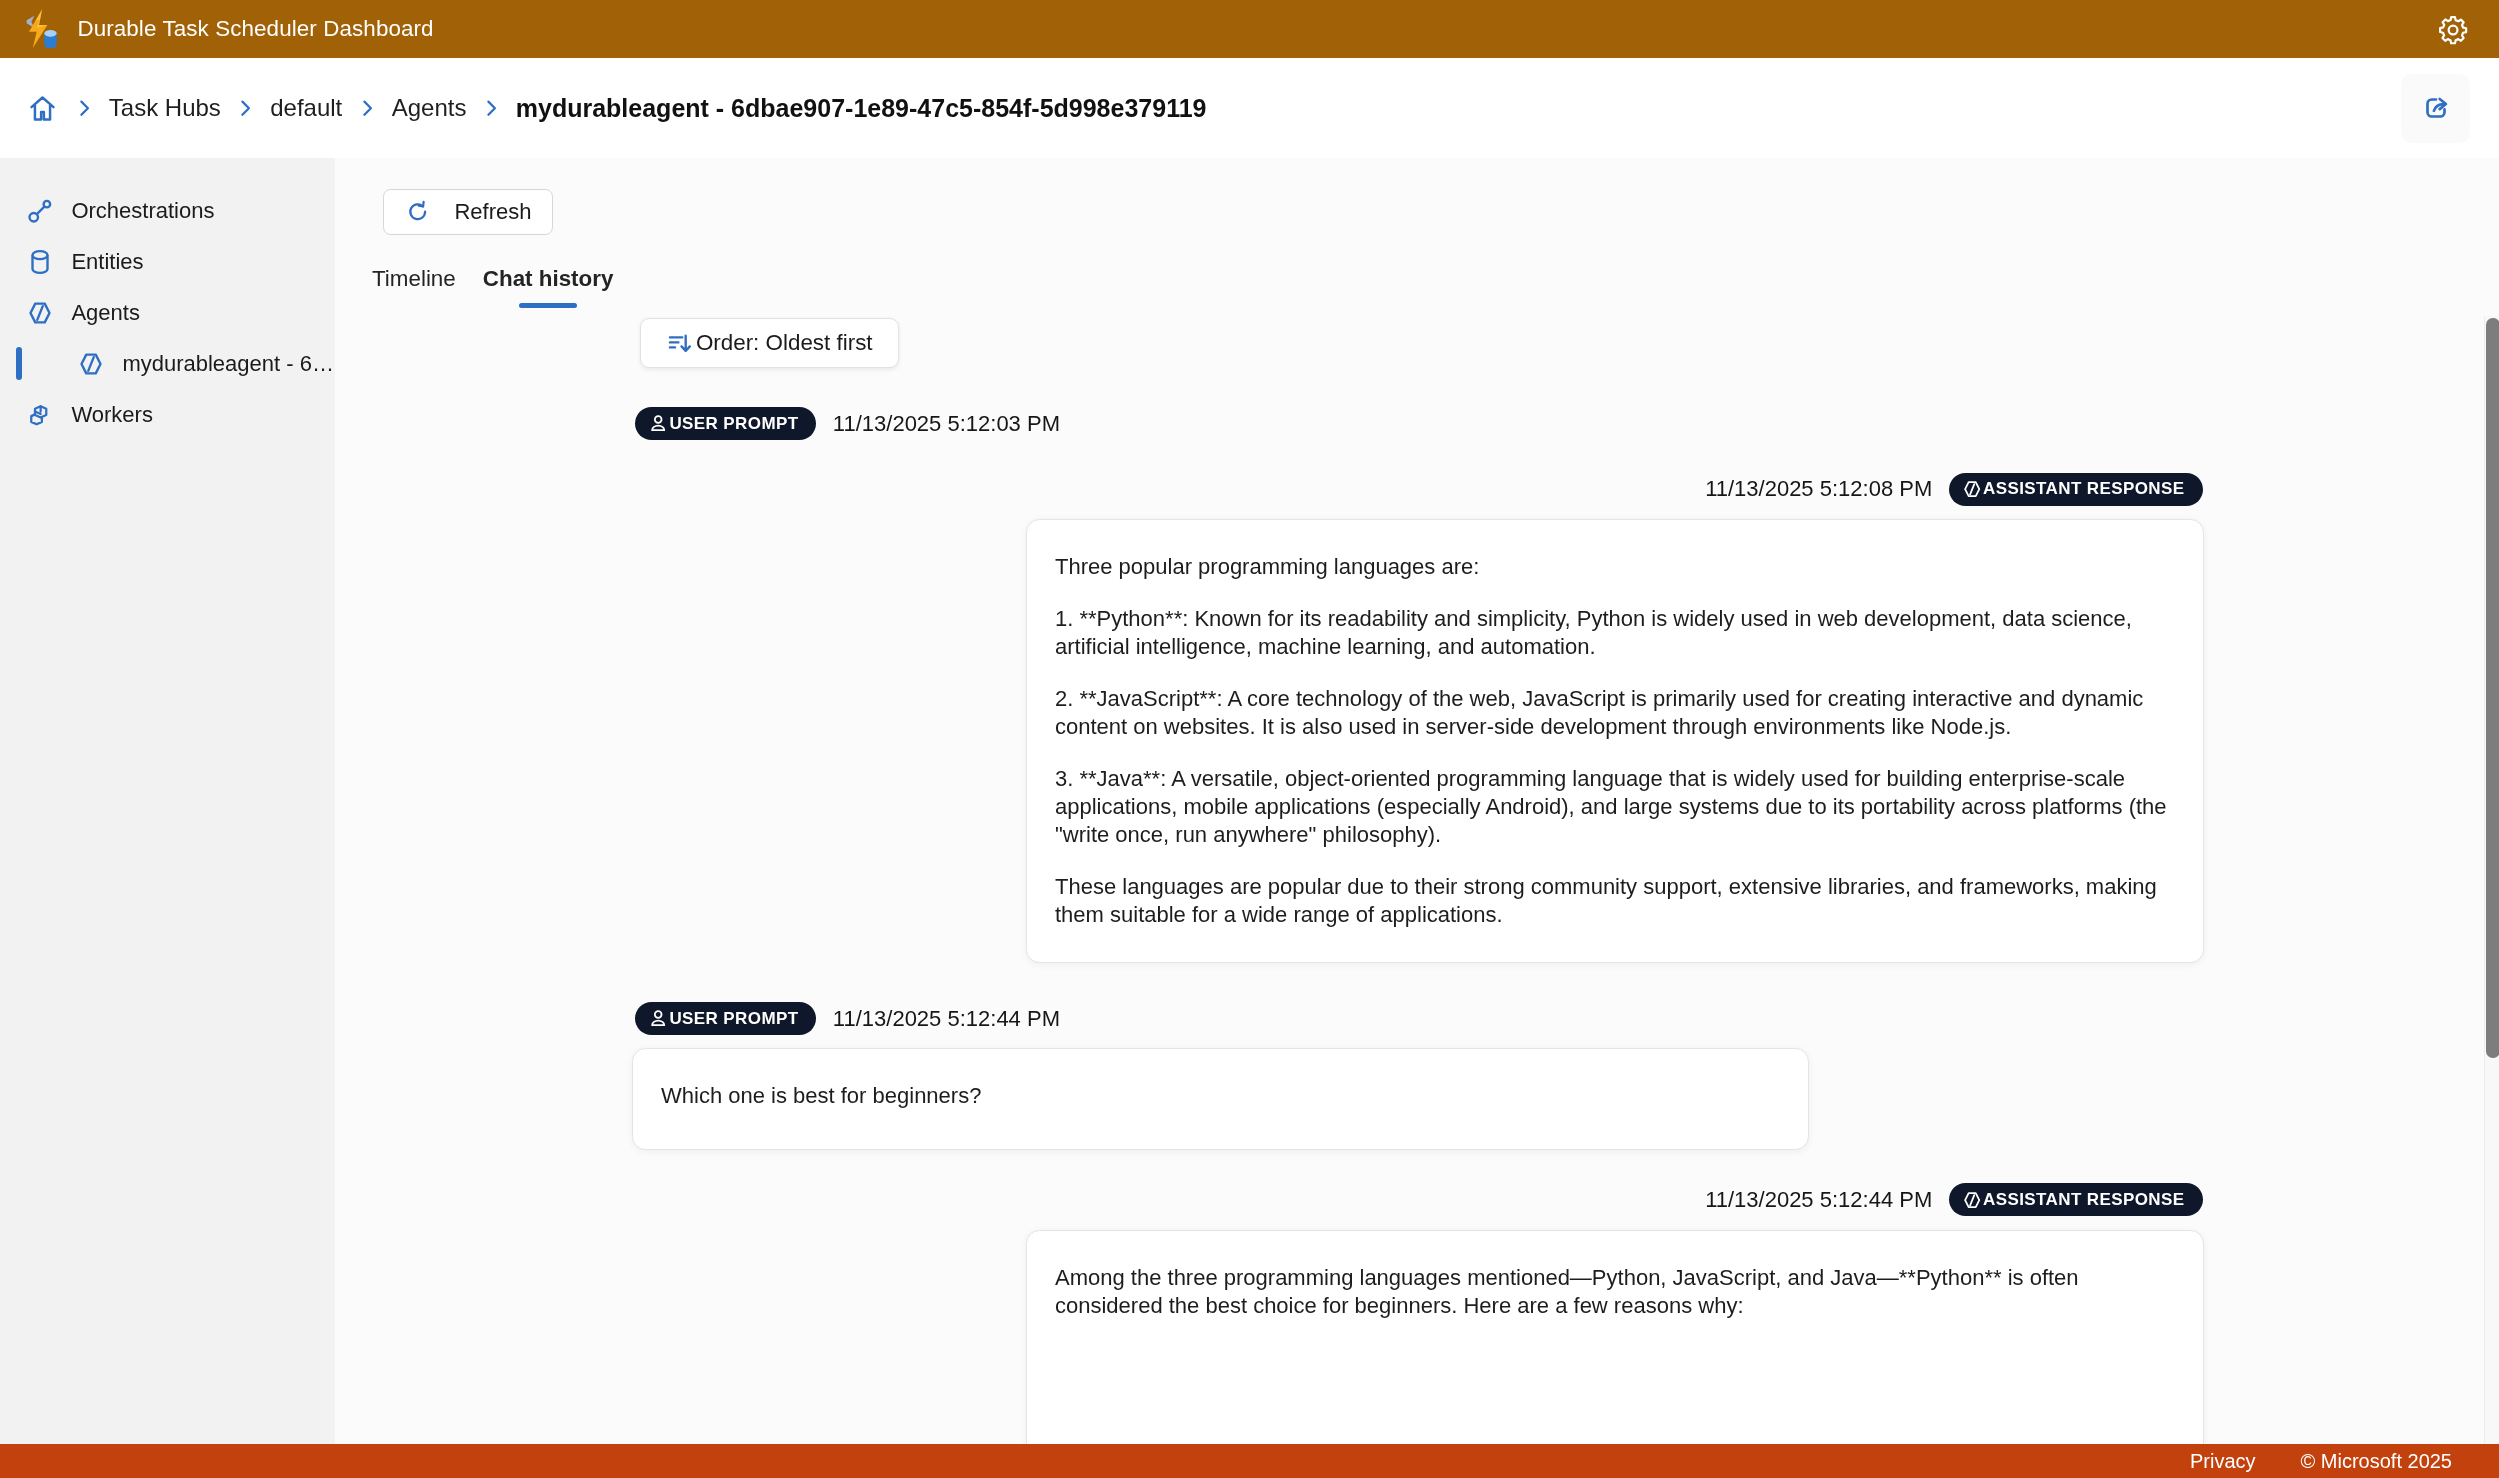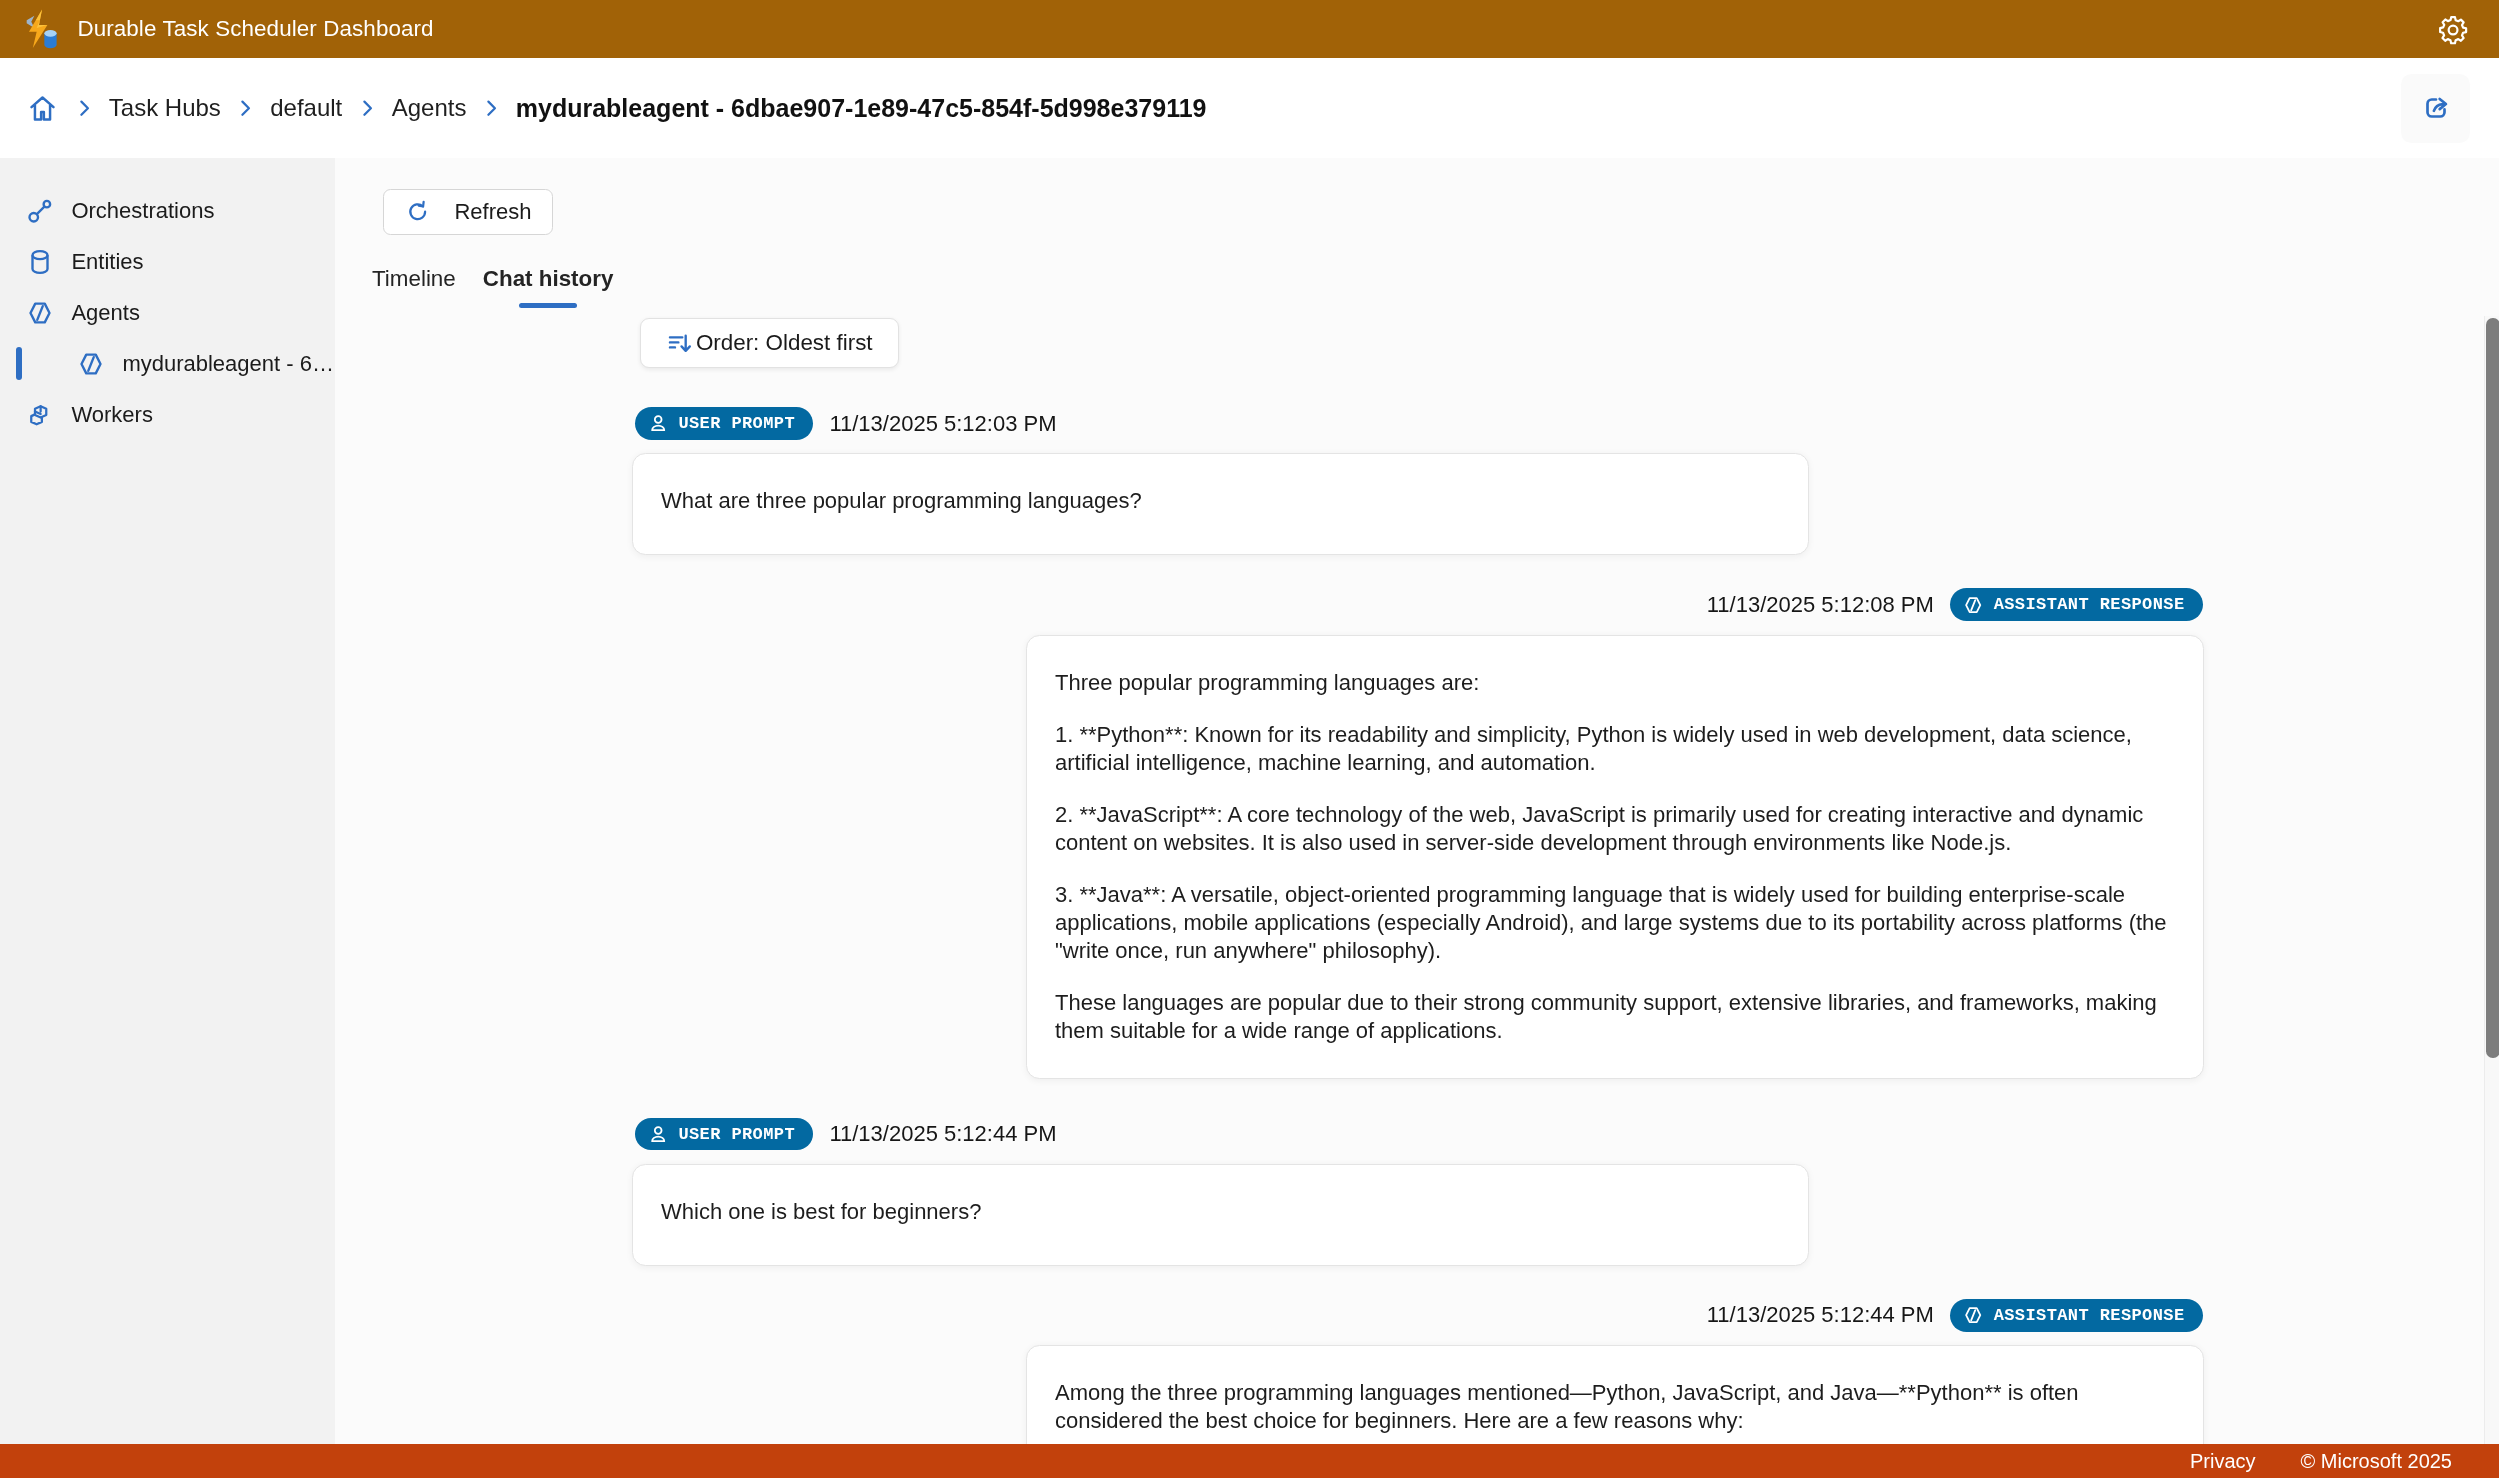--- a/index.html
+++ b/index.html
@@ -51,23 +51,23 @@
   .chat { margin-left:297px; width:1572px; margin-top:10.5px; }
 
   .order-btn { display:inline-flex; align-items:center; gap:3px; margin-left:7.5px;
     background:#ffffff; border:1.5px solid #e2e2e2; border-radius:9px; padding:10.5px 25.4px;
     font-size:22.4px; color:#1b1b1b; box-shadow:0 1.5px 4.5px rgba(0,0,0,.07); cursor:pointer; }
 
   .msg-head { display:flex; align-items:center; gap:16.4px; }
   .msg-head.user { margin-left:3px; margin-top:39px; }
   .msg-head.assistant { justify-content:flex-end; margin-right:1.5px; margin-top:33px; }
 
-  .badge { display:inline-flex; align-items:center; gap:9px; background:#0369a1; color:#fff;
+  .badge { display:inline-flex; align-items:center; background:#0f172a; color:#fff;
     border-radius:747px; padding:5.2px 18px 5.2px 12px; font-size:17px; font-weight:700;
-    letter-spacing:0.4px; white-space:nowrap;font-family:Liberation Mono, monospace; }
+    letter-spacing:0.4px; white-space:nowrap; }
   .badge .bic { width:22.4px; height:22.4px; display:flex; align-items:center; justify-content:center; }
 
   .stamp { font-size:22px; color:#161616; }
 
   .card { background:#ffffff; border:1.5px solid #e4e4e4; border-radius:13.5px;
     box-shadow:0 1.5px 7.5px rgba(0,0,0,.05); padding:33px 28px; margin-top:13.5px;
     font-size:22px; line-height:28px; color:#1d1d1d; }
   .card p + p { margin-top:24px; }
   .card.user { width:1177px; min-height:102px; }
   .card.assistant { width:1178px; margin-left:auto; }
@@ -245,23 +245,20 @@
           <span class="bic">
             <svg viewBox="0 0 24 24" width="22.4" height="22.4">
               <circle cx="12" cy="8" r="3.6" fill="none" stroke="#ffffff" stroke-width="1.9"></circle>
               <path d="M5.5 19.5 a6.5 5 0 0 1 13 0 z" fill="none" stroke="#ffffff" stroke-width="1.9" stroke-linejoin="round"></path>
             </svg>
           </span>
           <span>USER PROMPT</span>
         </span>
         <span class="stamp">11/13/2025 5:12:03 PM</span>
       </div>
-      <div class="card user">
-        <p>What are three popular programming languages?</p>
-      </div>
 
       
       <div class="msg-head assistant">
         <span class="stamp">11/13/2025 5:12:08 PM</span>
         <span class="badge">
           <span class="bic">
             <svg viewBox="0 0 24 24" width="22.4" height="22.4">
               <path d="M8.2 4.5 h7.6 l3.8 7.5 -3.8 7.5 h-7.6 l-3.8 -7.5 z" fill="none" stroke="#ffffff" stroke-width="1.9" stroke-linejoin="round"></path>
               <path d="M14.2 6.5 L9.8 17.5" fill="none" stroke="#ffffff" stroke-width="1.9" stroke-linecap="round"></path>
             </svg>

